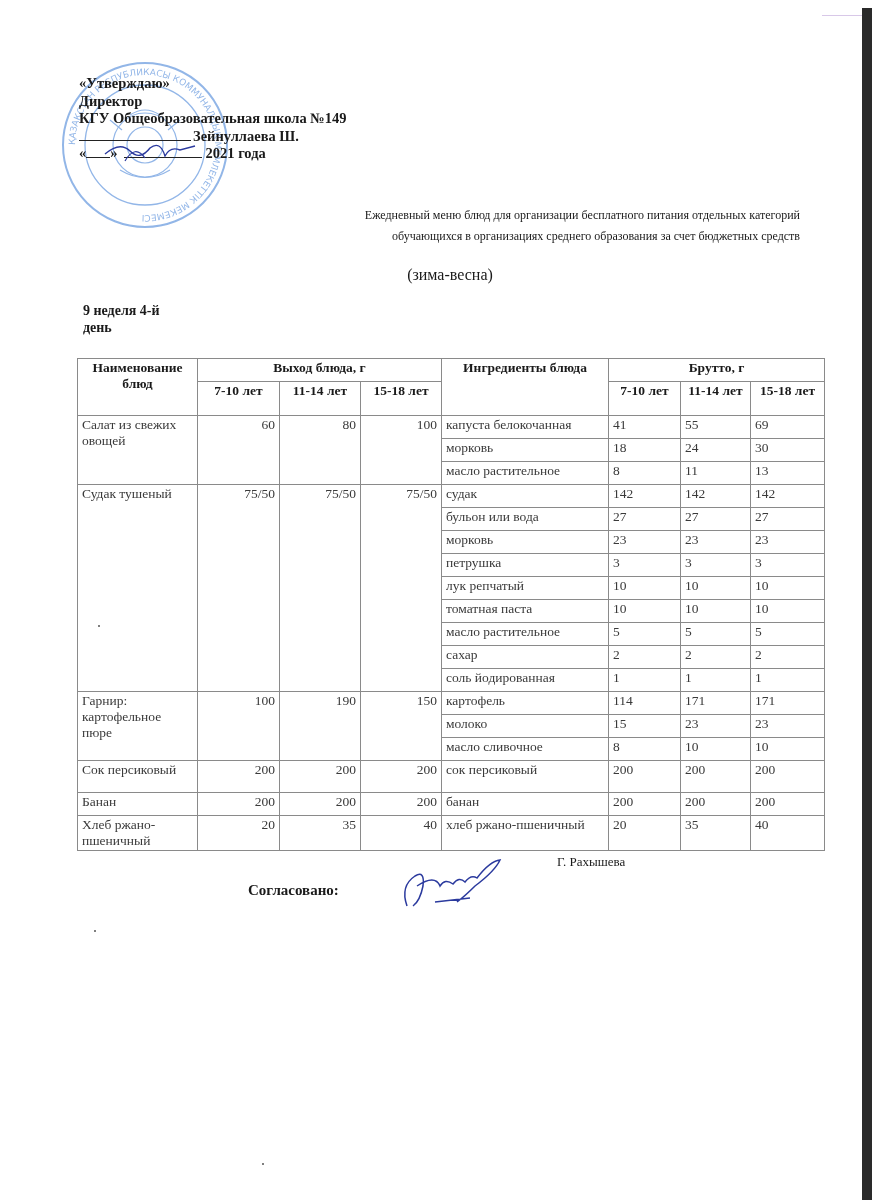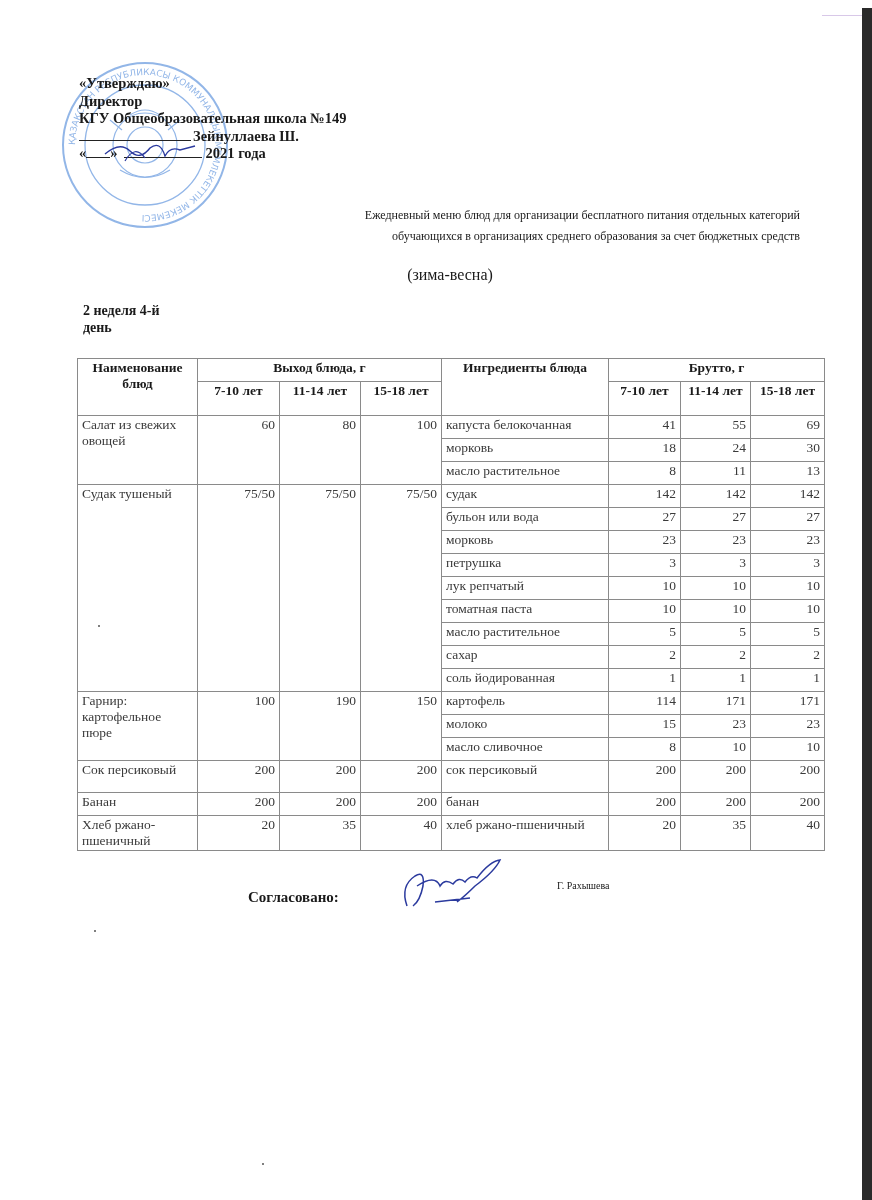--- a/index.html
+++ b/index.html
@@ -20,28 +20,28 @@
            font-size: 12px; line-height: 21px; }
   .season { position: absolute; left: 100px; top: 266px; width: 700px; text-align: center; font-size: 16px; font-weight: normal; }
   .week { position: absolute; left: 83px; top: 302px; width: 110px; font-size: 14px; font-weight: bold; line-height: 17px; }
 
   table.menu { position: absolute; left: 77px; top: 358px; border-collapse: collapse;
                font-size: 13.5px; table-layout: fixed; }
   table.menu td, table.menu th { border: 1px solid #8a8a8a; padding: 1px 4px; vertical-align: top; line-height: 16px; }
   table.menu th { font-weight: bold; text-align: center; font-size: 13.5px; }
   table.menu td { font-family: "Liberation Serif", "DejaVu Serif", serif; color: #3a3a3a; }
   td.num-c { text-align: right; }
-  td.num-r { text-align: right; padding-right: 5px; }
+  td.num-r { padding-right: 5px; }
   tr.h1 th { height: 20px; }
   tr.h2 th { height: 31px; }
   .ing-row td { height: 20px; padding-top: 2px; padding-bottom: 0; }
   .row-tall td { height: 29px; }
 
-  .approved-by { position: absolute; left: 248px; top: 882px; font-size: 15px; font-weight: bold; margin-top: 7px; }
-  .approver-name { position: absolute; left: 557px; top: 880px; font-size: 10px; }
+  .approved-by { position: absolute; left: 248px; top: 882px; font-size: 15px; font-weight: bold; }
+  .approver-name { position: absolute; left: 557px; top: 854px; font-size: 13px; }
   .signature { position: absolute; left: 395px; top: 856px; width: 110px; height: 60px; }
   .sig-small { position: absolute; left: 100px; top: 136px; width: 100px; height: 30px; }
   .dot { position: absolute; width: 2px; height: 2px; background: #555; border-radius: 1px; }
 </style>
 </head>
 <body>
 
 <div class="page-edge"></div>
 <div class="page-edge-top"></div>
 
@@ -80,21 +80,21 @@
   <path d="M25 25 Q35 8 45 22" fill="none" stroke="#2b3a9e" stroke-width="1.2"></path>
 </svg>
 
 <div class="title">
   <div>Ежедневный меню блюд для организации бесплатного питания отдельных категорий</div>
   <div>обучающихся в организациях среднего образования за счет бюджетных средств</div>
 </div>
 <div class="season">(зима-весна)</div>
 
 <div class="week">
-  <div>2 неделя 4-й</div>
+  <div>9 неделя 4-й</div>
   <div>день</div>
 </div>
 
 <table class="menu" id="menuTable">
   <colgroup>
     <col style="width:120px">
       <col style="width:82px">
       <col style="width:81px">
       <col style="width:81px">
     <col style="width:167px">

